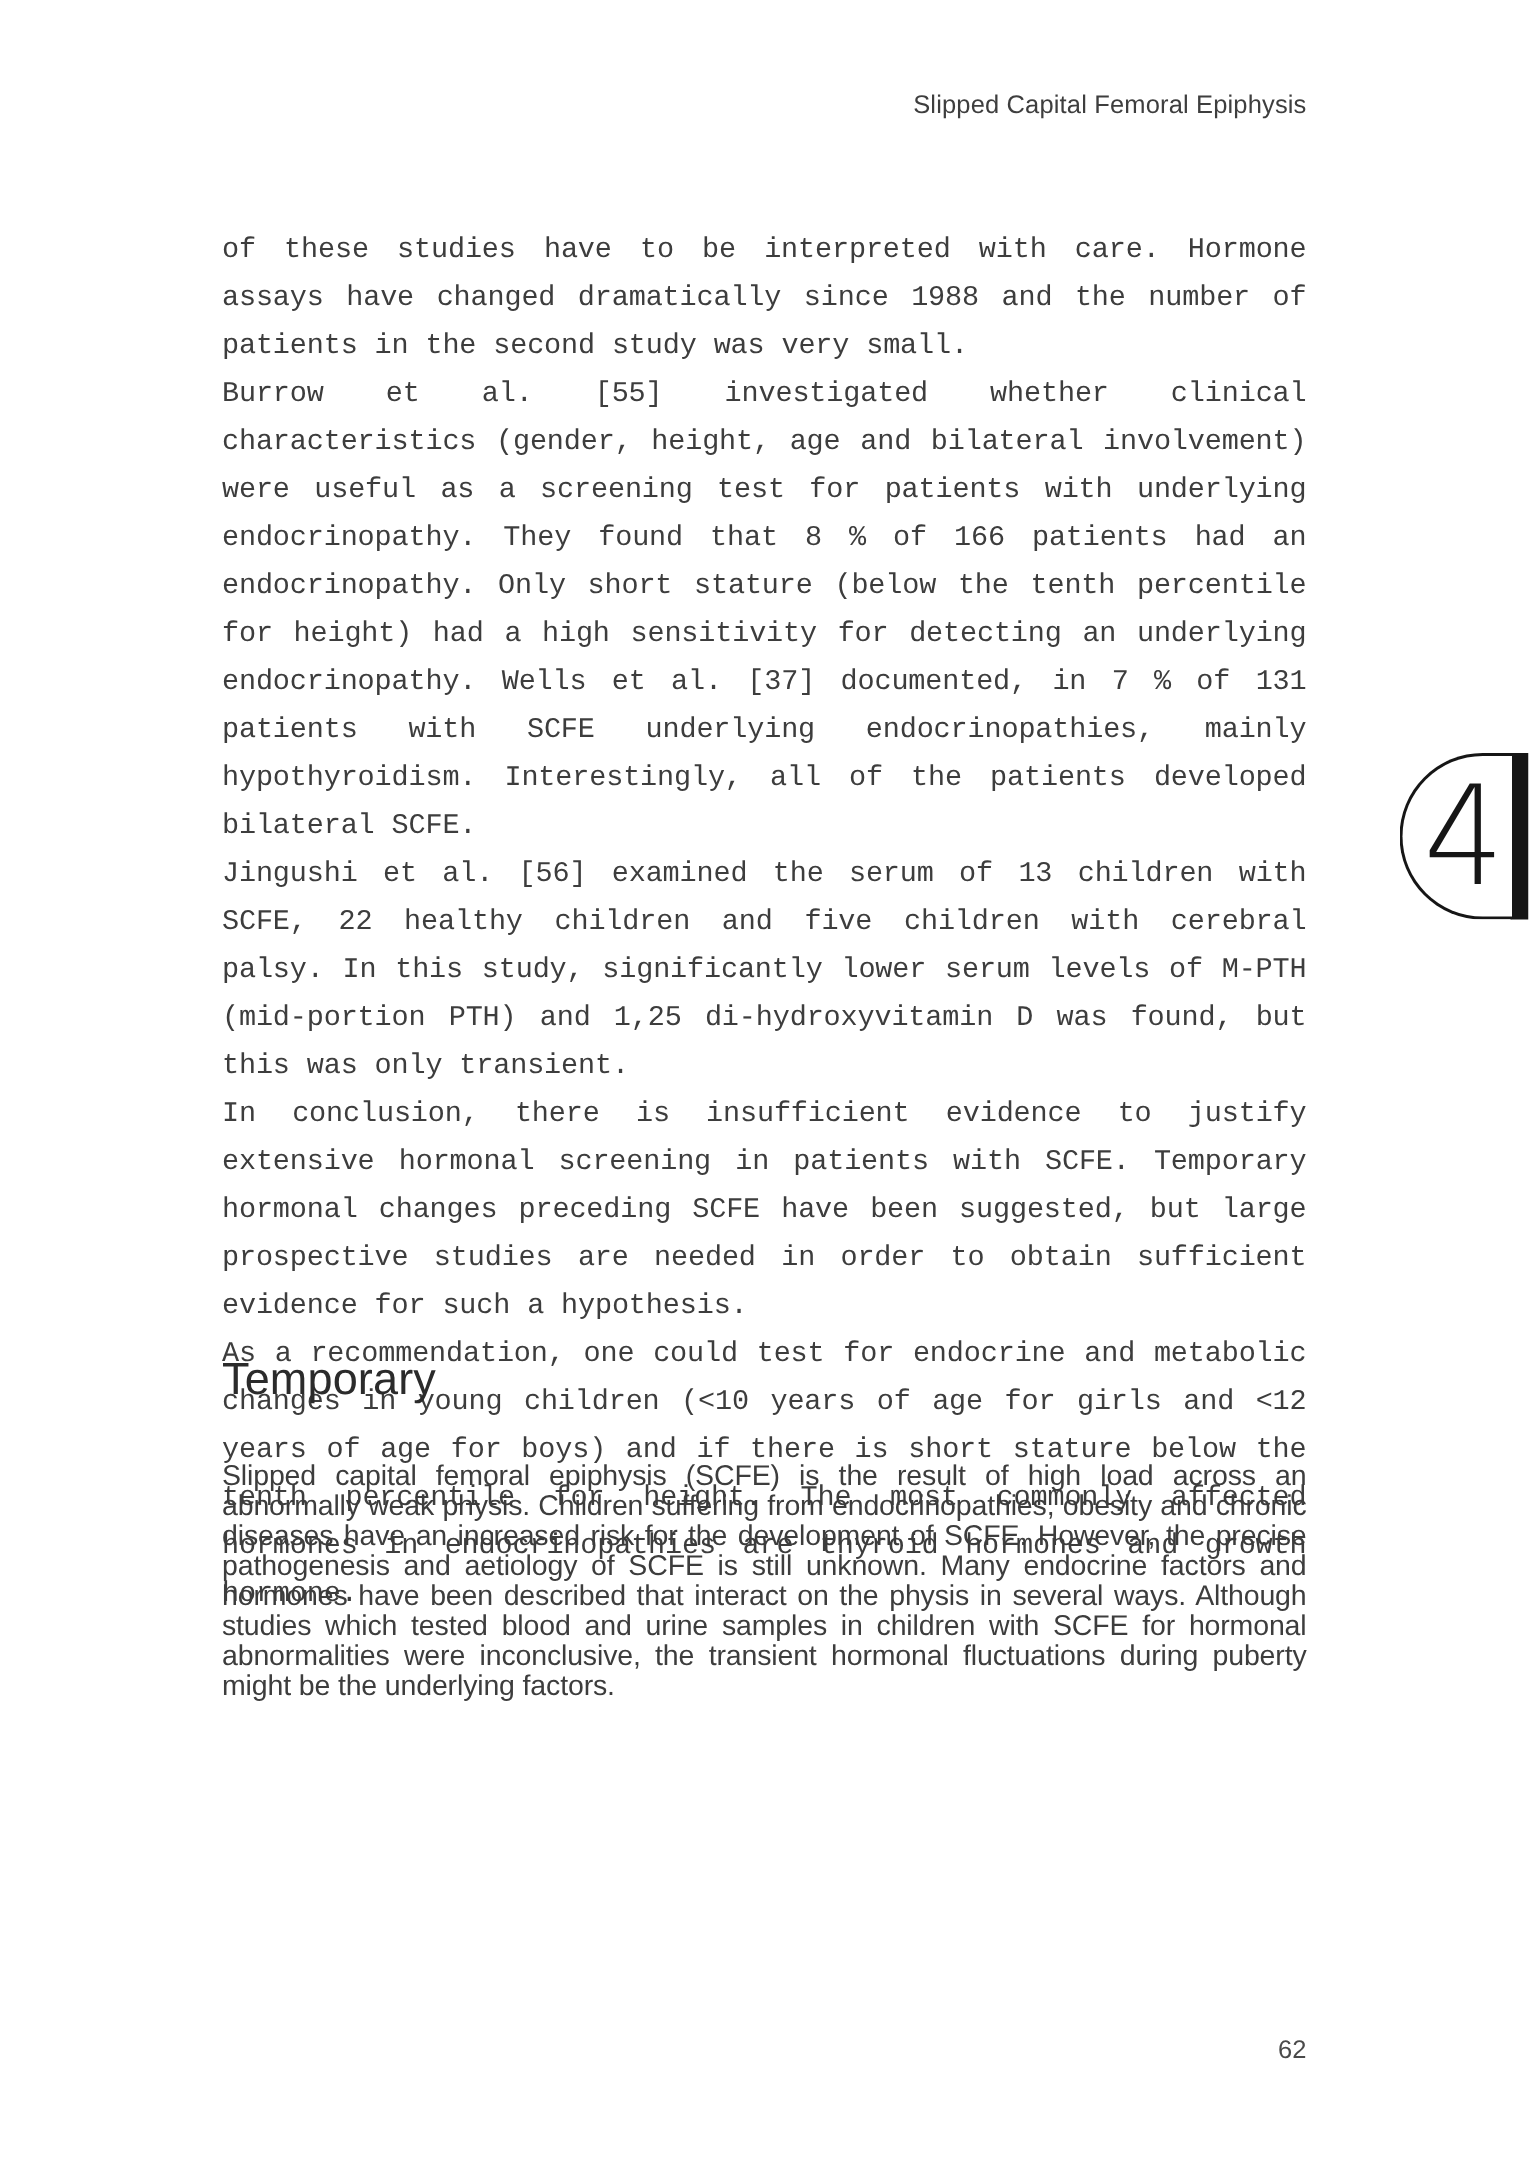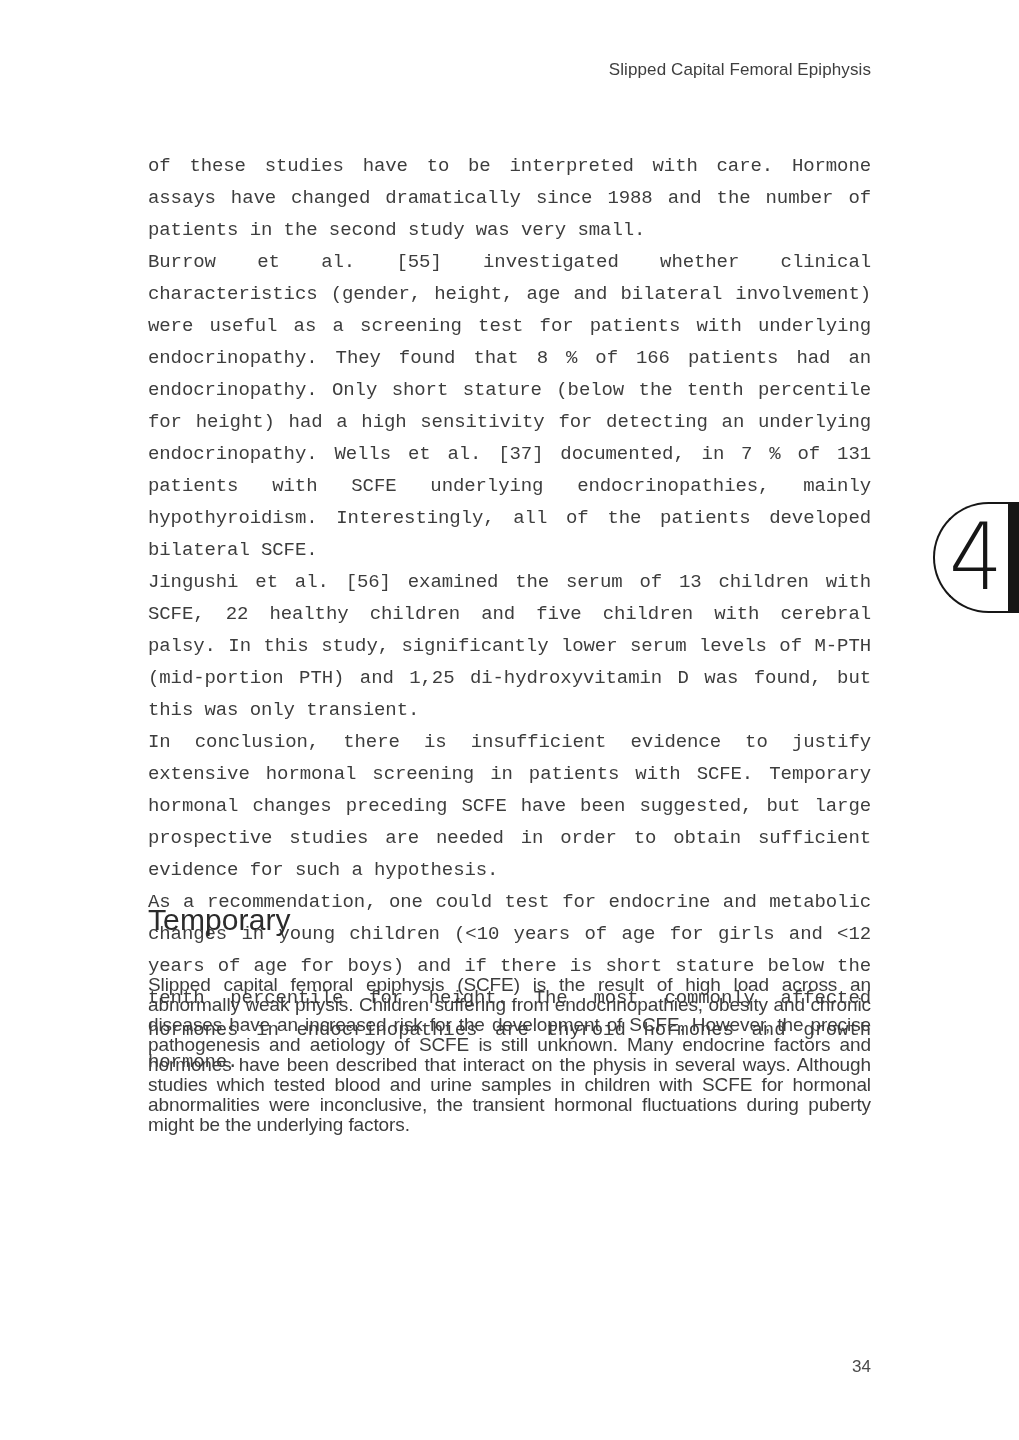--- a/index.html
+++ b/index.html
@@ -106,15 +106,15 @@
   <h2 class="conclusion-heading">Temporary</h2>
 
   <div class="conclusion-para">Slipped capital femoral epiphysis (SCFE) is the result of high load across an abnormally weak physis. Children suffering from endocrinopathies, obesity and chronic diseases have an increased risk for the development of SCFE. However, the precise pathogenesis and aetiology of SCFE is still unknown. Many endocrine factors and hormones have been described that interact on the physis in several ways. Although studies which tested blood and urine samples in children with SCFE for hormonal abnormalities were inconclusive, the transient hormonal fluctuations during puberty might be the underlying factors.</div>
 
   <div class="chapter-bar"></div>
 
   <div class="chapter-tab">
     <span class="chapter-num">4</span>
   </div>
 
-  <div class="page-number">34</div>
+  <div class="page-number">62</div>
 
 </div>
 
 </body></html>

